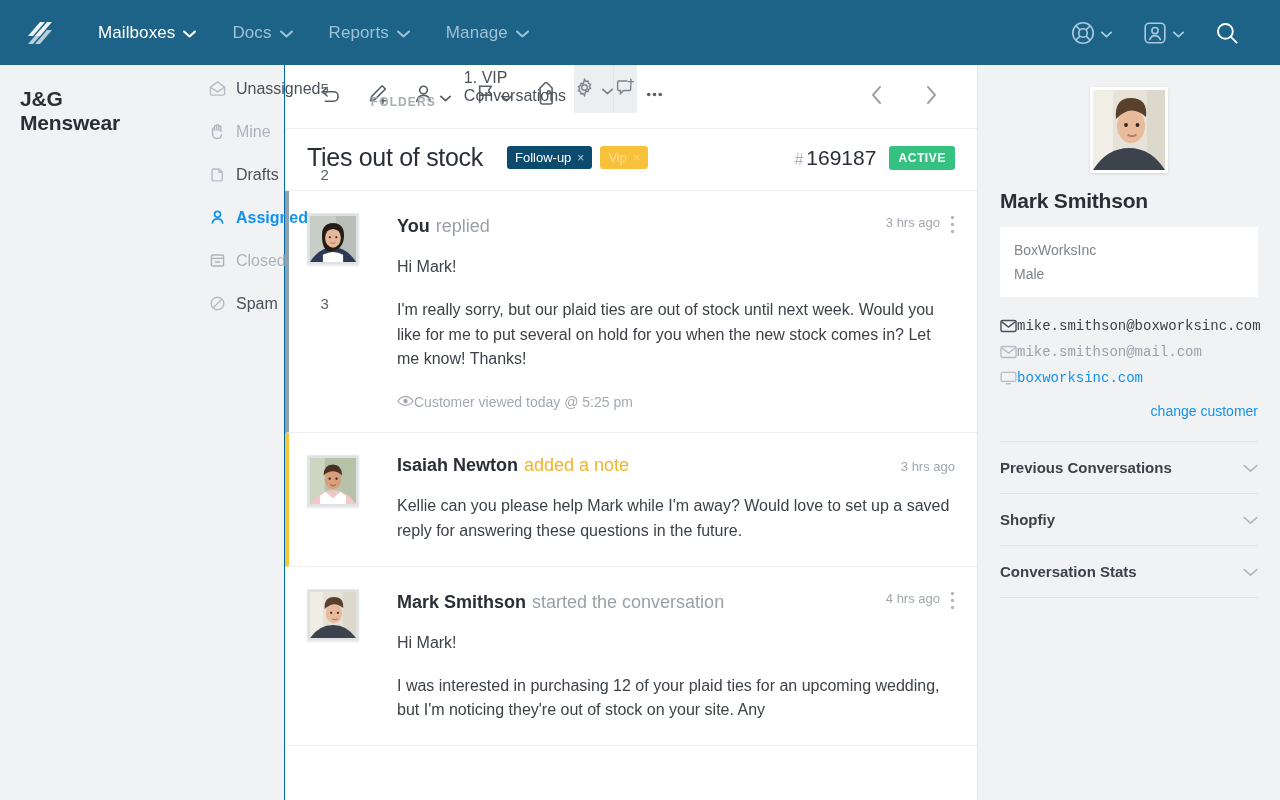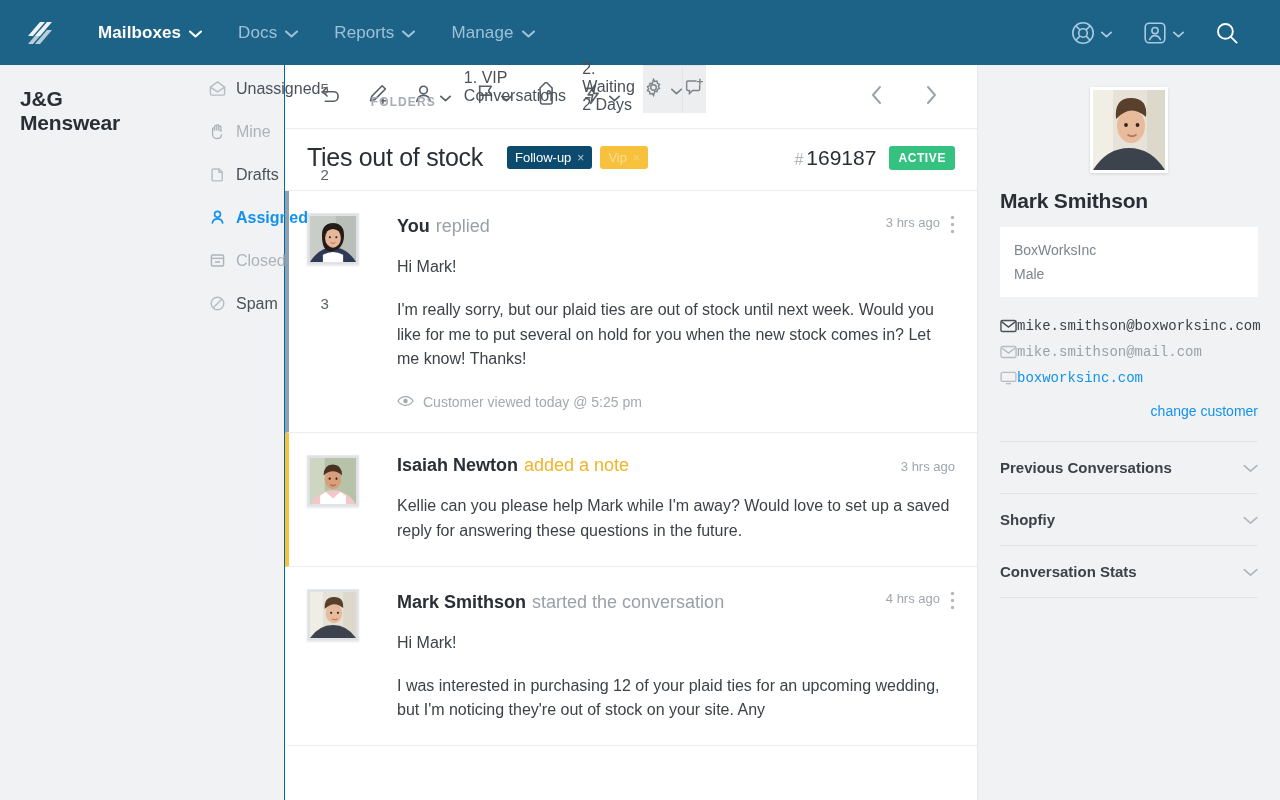--- a/index.html
+++ b/index.html
@@ -19,21 +19,21 @@
     display: flex; align-items: center; padding: 0 22px;
   }
   .logo { width: 34px; height: 34px; margin-right: 24px; flex: 0 0 34px;
           display: flex; align-items: center; justify-content: center; }
   .nav-links { display: flex; align-items: center; gap: 0; }
   .nav-item {
     display: flex; align-items: center; gap: 8px;
     padding: 0 18px; height: 65px; cursor: pointer;
     font-size: 17px; color: #9dc2d8; letter-spacing: .1px;
   }
-  .nav-item.active { color: #ffffff; font-weight: 700; }
+  .nav-item.active { color: #ffffff; font-weight: 400; }
   .nav-item .chev { display: inline-block; }
   .nav-spacer { flex: 1 1 auto; }
   .nav-right { display: flex; align-items: center; gap: 6px; padding-right: 6px; }
   .nav-icon-btn {
     display: flex; align-items: center; gap: 5px;
     padding: 8px 12px; cursor: pointer; color: #a9cbdf;
   }
 
   
   .body-row { flex: 1 1 auto; display: flex; min-height: 0; }
@@ -142,21 +142,21 @@
   .msg-who { font-size: 18px; color: #2a2f36; font-weight: 700; }
   .msg-action { font-size: 18px; color: #9aa0a7; font-weight: 400; margin-left: 6px; }
   .msg-action.note-action { color: #f0b429; }
   .msg-meta { margin-left: auto; display: flex; align-items: flex-start; gap: 10px; padding-left: 16px; }
   .msg-time { font-size: 13px; color: #a0a6ac; text-align: right; max-width: 56px; line-height: 1.5; }
   .msg-time.wide { max-width: none; white-space: nowrap; }
   .kebab { color: #b2b8be; cursor: pointer; line-height: 1; padding-top: 2px; }
   .msg-text { margin-top: 18px; font-size: 16px; color: #3c4248; line-height: 1.55; }
   .msg-text p + p { margin-top: 18px; }
   .viewed {
-    margin-top: 22px; display: flex; align-items: flex-start; gap: 9px;
+    margin-top: 22px; display: flex; align-items: flex-start; gap: 0;
     font-size: 14px; color: #a3a9af;
   }
 
   
   .rightbar {
     width: 302px; flex: 0 0 302px; background: #f1f2f4;
     padding: 22px 22px 0 22px; overflow: hidden;
   }
   .cust-avatar {
     width: 78px; height: 86px; margin: 0 auto 16px auto; background: #fff;
@@ -345,21 +345,20 @@
                 <path d="M5.3 14.7 L14.7 5.3"></path>
               </svg>
           </span>
           <span class="flabel">Spam</span>
           <span class="fcount">3</span>
         </div>
       </div>
 
       <div class="folders-head">FOLDERS</div>
       <div class="custom-folder">1. VIP Conversations</div>
-      <div class="custom-folder">2. Waiting 2 Days</div>
 
       <div class="sidebar-spacer"></div>
 
       <div class="sidebar-bottom">
         <div class="sb-cell">
           <span>
             <svg width="21" height="21" viewBox="0 0 22 22" fill="none" stroke="currentColor" stroke-width="1.5">
               <circle cx="11" cy="11" r="2.9"></circle>
               <path d="M11 2.6l1.3 2.1 2.4-.5.4 2.4 2.2 1.1-1.2 2.1 1.2 2.1-2.2 1.1-.4 2.4-2.4-.5L11 19.4l-1.3-2.1-2.4.5-.4-2.4-2.2-1.1 1.2-2.1-1.2-2.1 2.2-1.1.4-2.4 2.4.5Z"></path>
             </svg>

